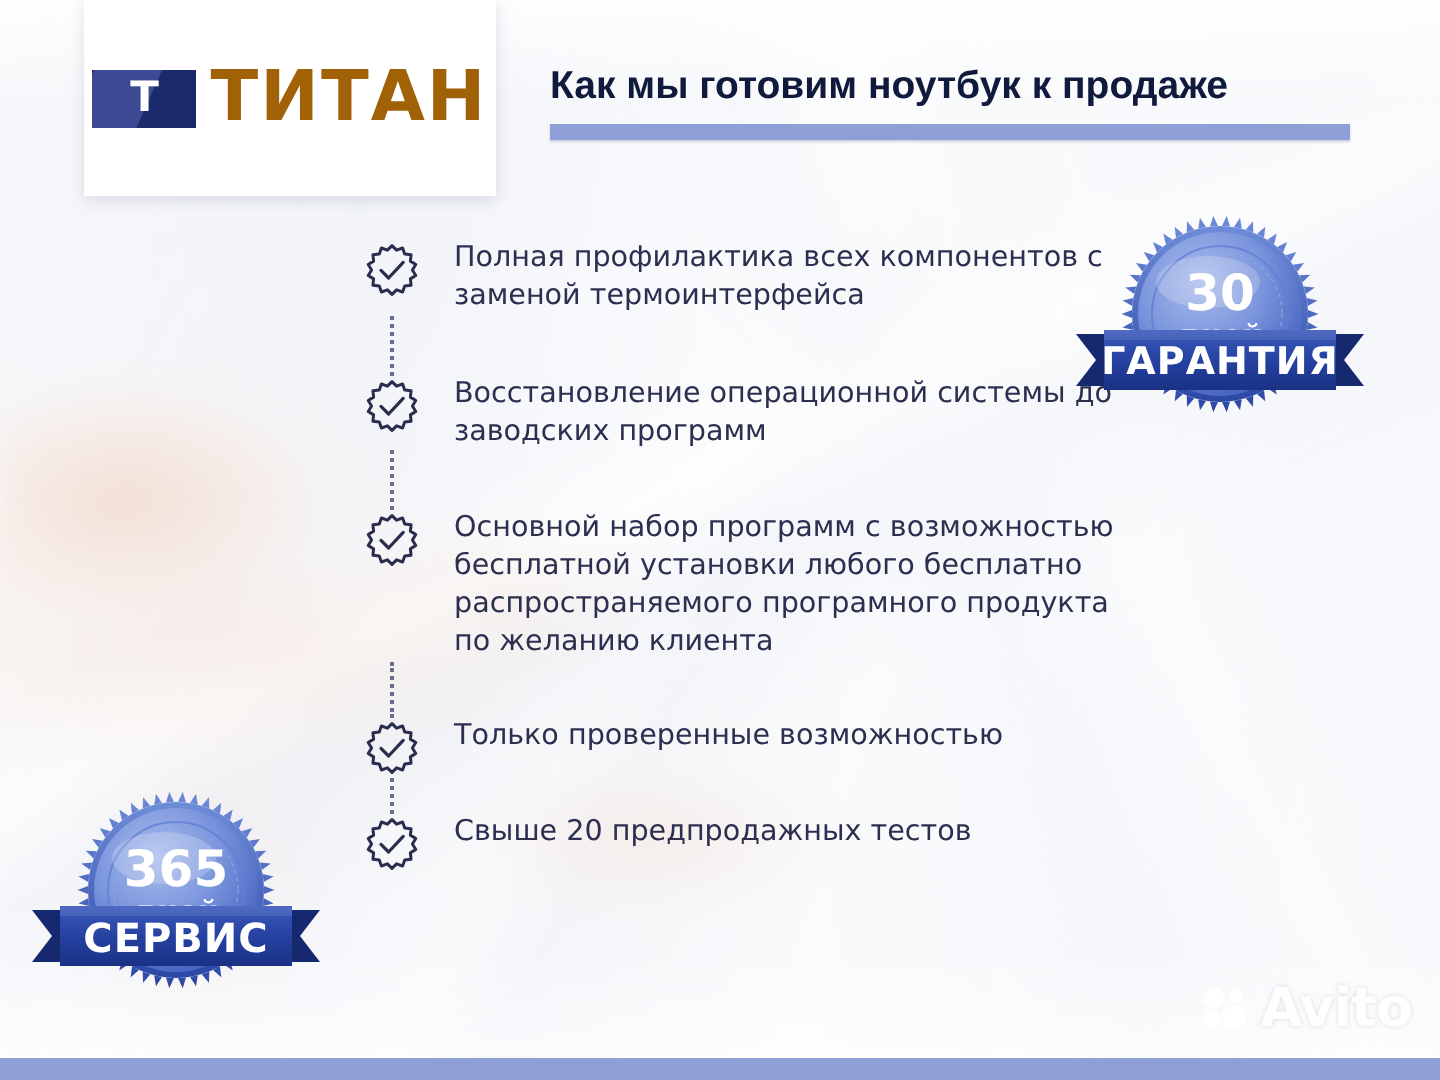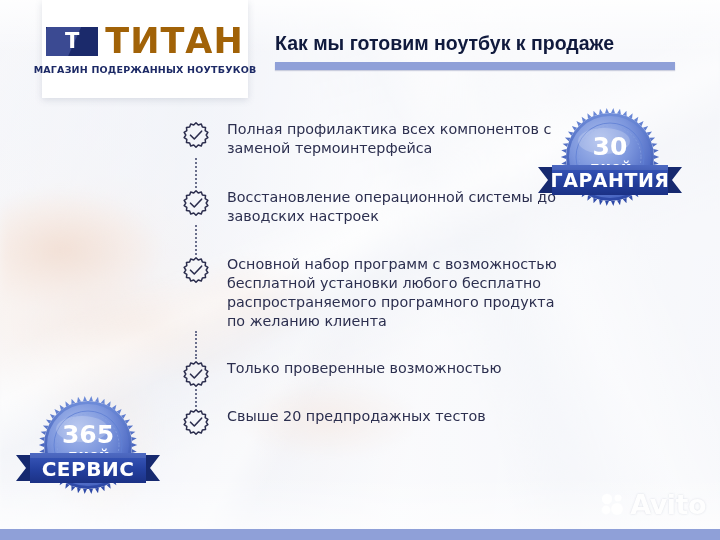--- a/index.html
+++ b/index.html
@@ -236,21 +236,20 @@
   <div class="bg-wash"></div>
   <div class="bg-vignette"></div>
 
   <div class="logo-card">
     <div class="logo-row">
       <span class="logo-mark">
         <span class="tee">Т</span>
       </span>
       <span class="logo-word">ТИТАН</span>
     </div>
-    <div class="logo-sub">МАГАЗИН ПОДЕРЖАННЫХ НОУТБУКОВ</div>
   </div>
 
   <div class="title-block">
     <div class="title-text">Как мы готовим ноутбук к продаже</div>
     <div class="title-rule"></div>
   </div>
 
   <div class="timeline" id="timeline">
       <div class="tl-item">
         <div class="tl-badge">
@@ -264,21 +263,21 @@
       <div style="position: relative; height: 30px;">
         <div class="tl-connector" style="top: 0px; height: 100%;"></div>
       </div>
       <div class="tl-item">
         <div class="tl-badge">
           <svg width="30" height="30" viewBox="0 0 30 30">
             <path d="M15.00,2.80 L17.27,5.06 L20.29,4.01 L21.36,7.03 L24.54,7.39 L24.19,10.57 L26.89,12.29 L25.20,15.00 L26.89,17.71 L24.19,19.43 L24.54,22.61 L21.36,22.97 L20.29,25.99 L17.27,24.94 L15.00,27.20 L12.73,24.94 L9.71,25.99 L8.64,22.97 L5.46,22.61 L5.81,19.43 L3.11,17.71 L4.80,15.00 L3.11,12.29 L5.81,10.57 L5.46,7.39 L8.64,7.03 L9.71,4.01 L12.73,5.06 Z" fill="none" stroke="#2b2d4d" stroke-width="1.5" stroke-linejoin="round"></path>
             <path d="M9.5,15.2 L13.3,19 L20.6,11.2" fill="none" stroke="#2b2d4d" stroke-width="1.6" stroke-linecap="round" stroke-linejoin="round"></path>
           </svg>
         </div>
-        <div class="tl-text">Восстановление операционной системы до заводских настроек</div>
+        <div class="tl-text">Восстановление операционной системы до заводских программ</div>
       </div>
       <div style="position: relative; height: 30px;">
         <div class="tl-connector" style="top: 0px; height: 100%;"></div>
       </div>
       <div class="tl-item">
         <div class="tl-badge">
           <svg width="30" height="30" viewBox="0 0 30 30">
             <path d="M15.00,2.80 L17.27,5.06 L20.29,4.01 L21.36,7.03 L24.54,7.39 L24.19,10.57 L26.89,12.29 L25.20,15.00 L26.89,17.71 L24.19,19.43 L24.54,22.61 L21.36,22.97 L20.29,25.99 L17.27,24.94 L15.00,27.20 L12.73,24.94 L9.71,25.99 L8.64,22.97 L5.46,22.61 L5.81,19.43 L3.11,17.71 L4.80,15.00 L3.11,12.29 L5.81,10.57 L5.46,7.39 L8.64,7.03 L9.71,4.01 L12.73,5.06 Z" fill="none" stroke="#2b2d4d" stroke-width="1.5" stroke-linejoin="round"></path>
             <path d="M9.5,15.2 L13.3,19 L20.6,11.2" fill="none" stroke="#2b2d4d" stroke-width="1.6" stroke-linecap="round" stroke-linejoin="round"></path>
           </svg>

